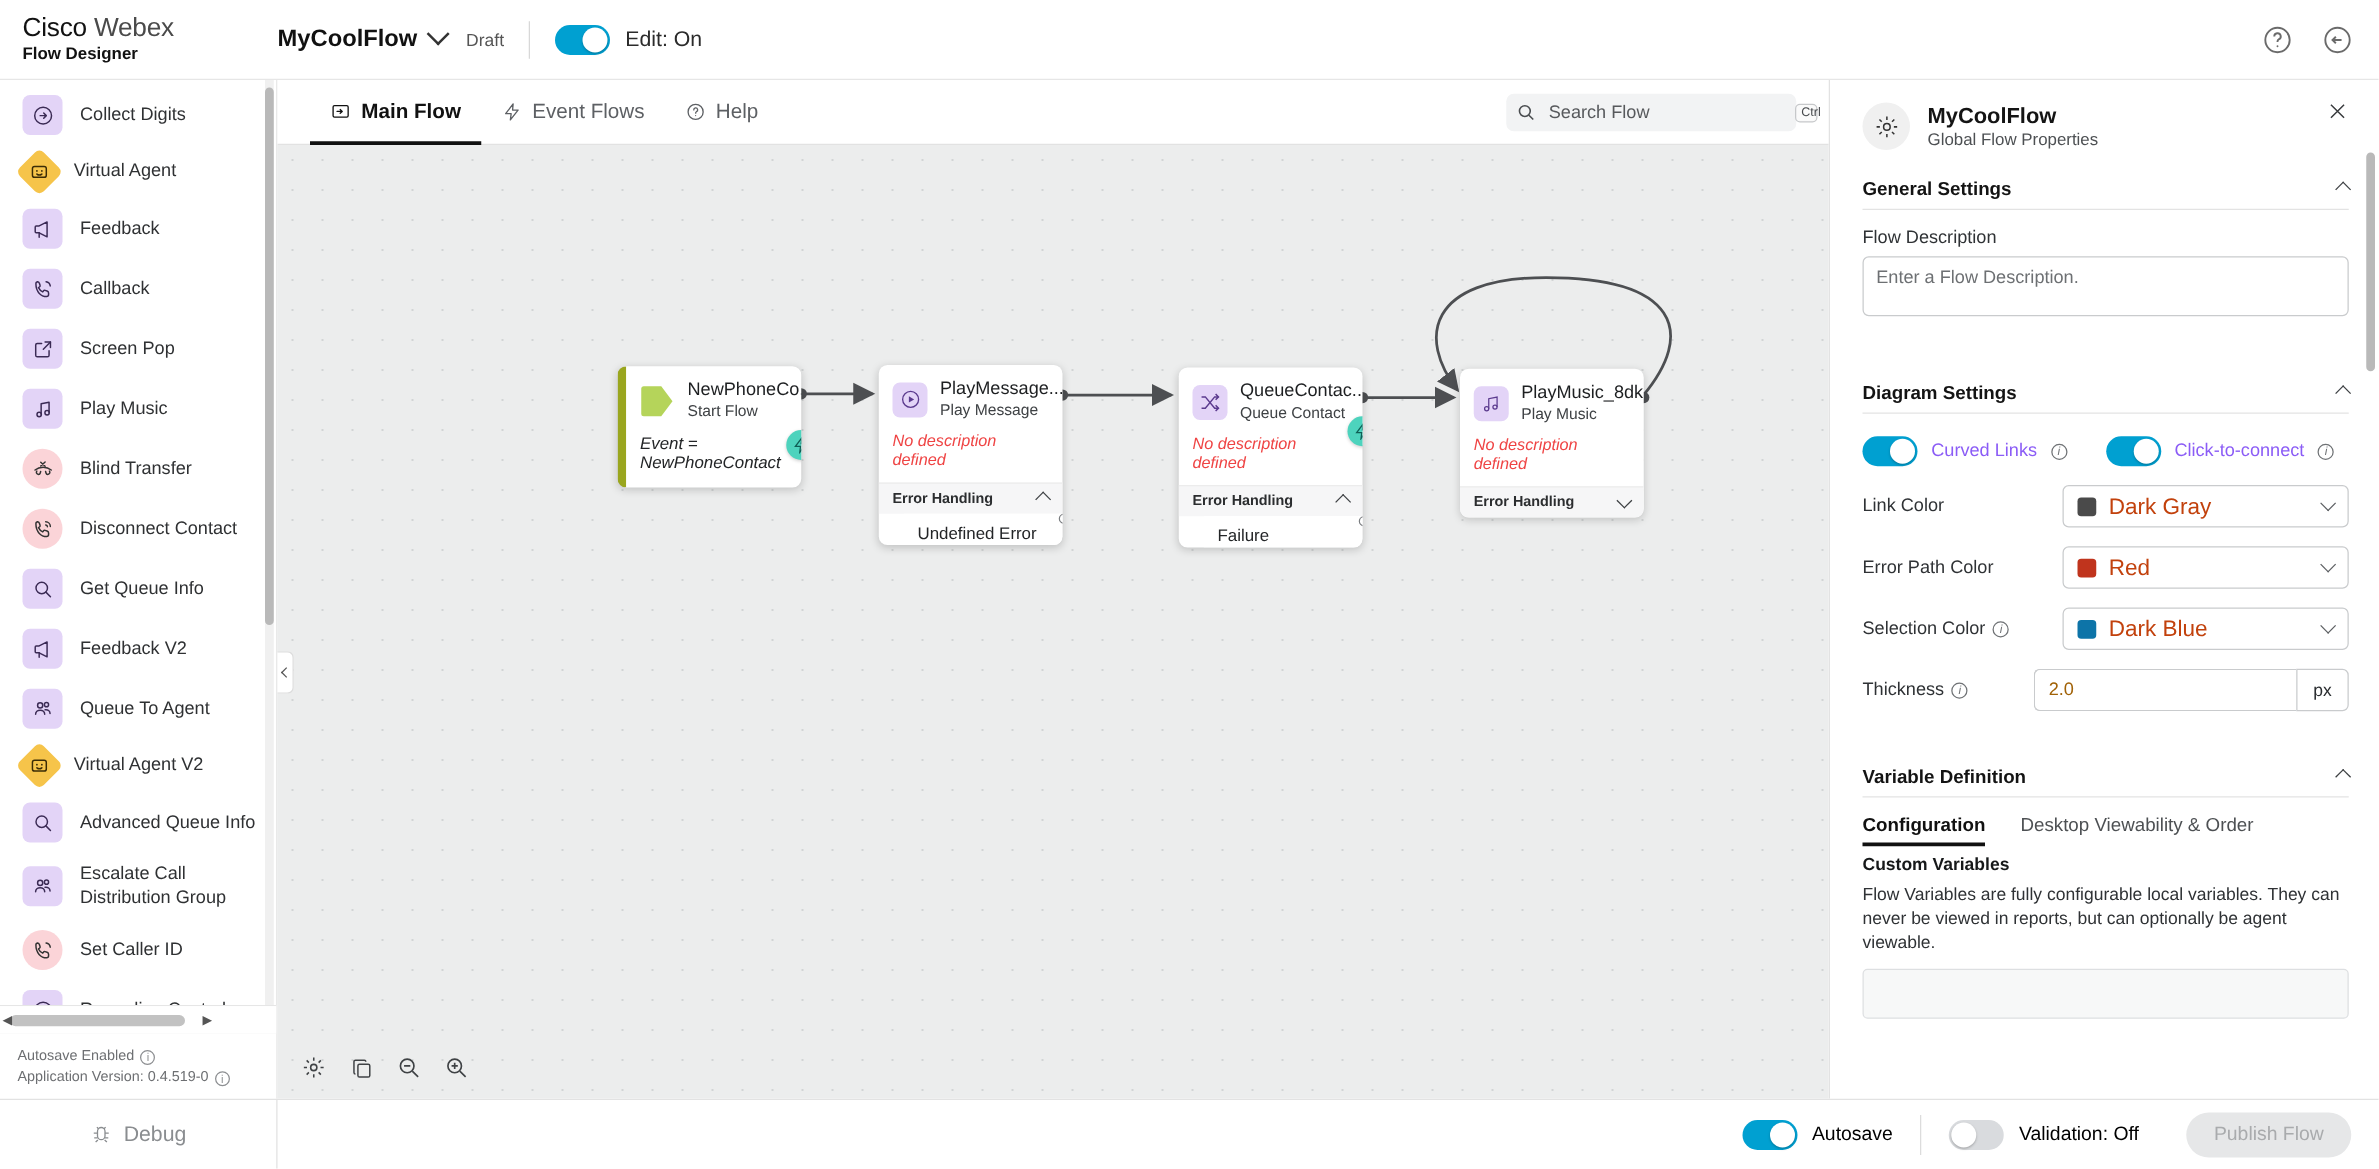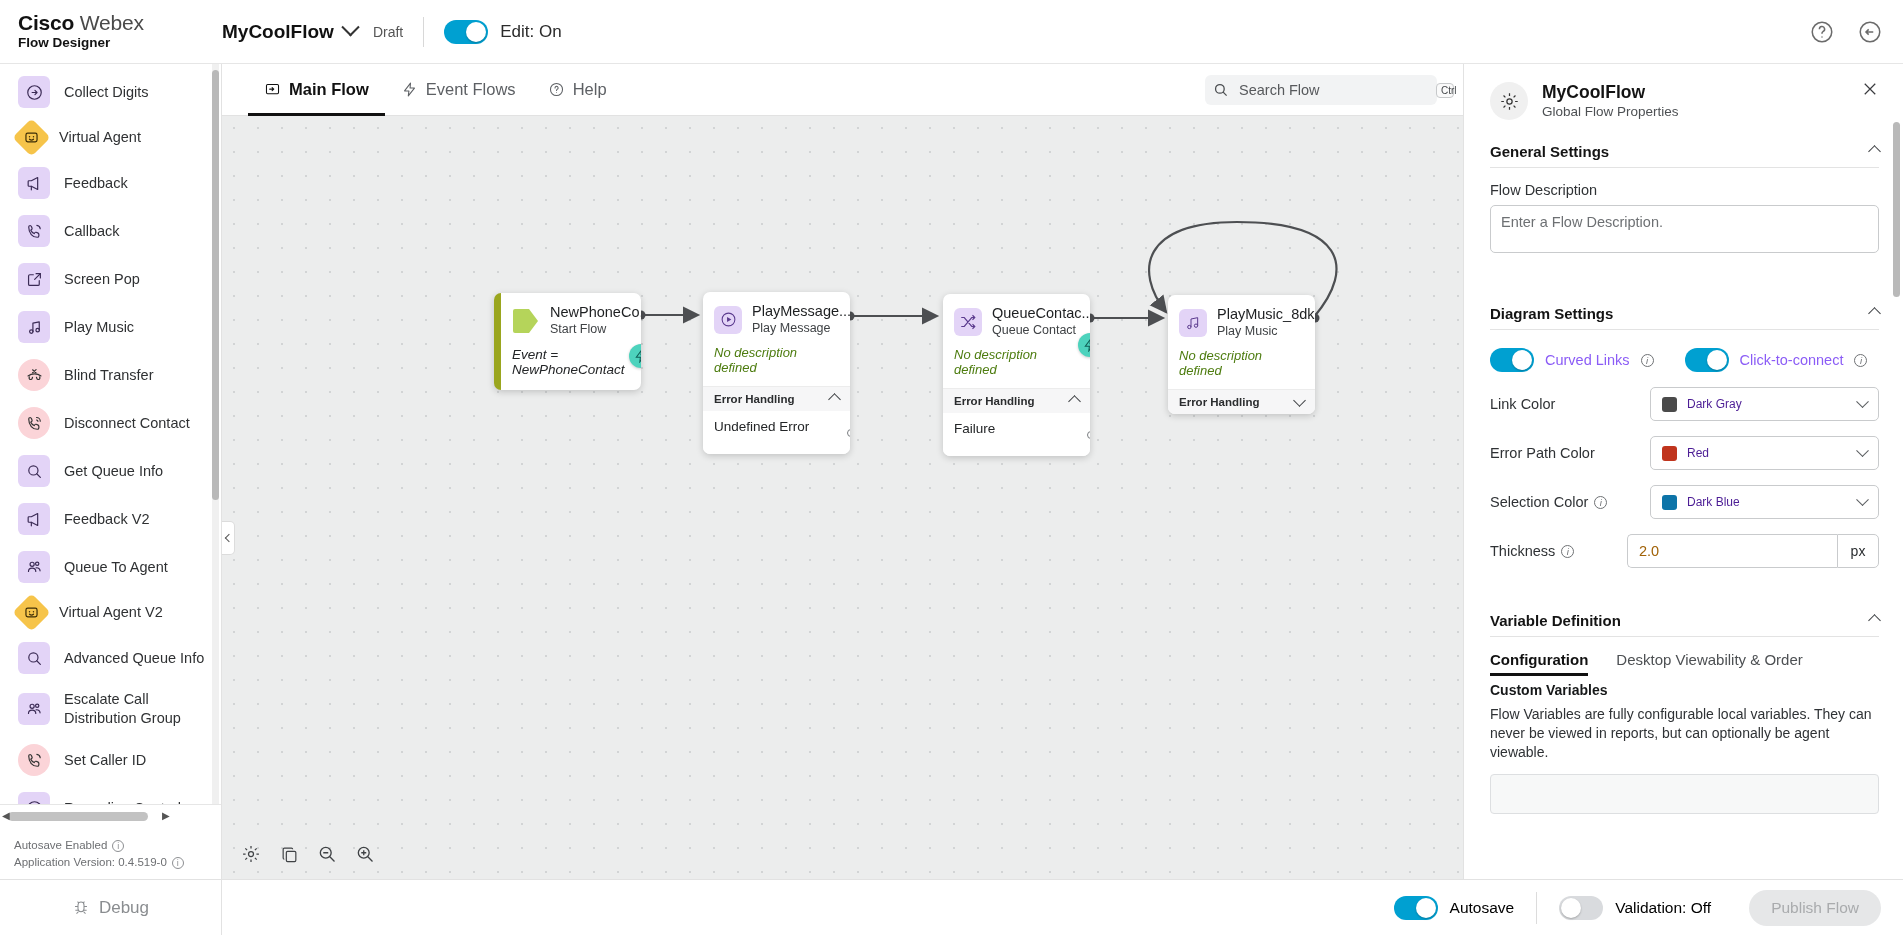--- a/index.html
+++ b/index.html
@@ -15,21 +15,21 @@
   
   .header {
     height: 64px; min-height: 64px;
     display: flex; align-items: center;
     border-bottom: 1px solid #e6e6e6;
     background: #fff;
     position: relative;
   }
   .brand { width: 222px; padding-left: 18px; }
   .brand-line1 { font-size: 21px; letter-spacing: -0.2px; line-height: 22px; color: #121212; }
-  .brand-line1 b { font-weight: 700; text-align: right; }
+  .brand-line1 b { font-weight: 400; text-align: right; }
   .brand-line1 span.light { font-weight: 400; color: #4a4a4a; }
   .brand-line2 { font-size: 13.5px; font-weight: 700; color: #121212; line-height: 16px; margin-top: 1px;}
   .flow-title-wrap { display: flex; align-items: center; gap: 10px; }
   .flow-title { font-size: 19px; font-weight: 700; color: #111; }
   .chev { width: 13px; height: 13px; border-right: 2px solid #333; border-bottom: 2px solid #333; transform: rotate(45deg) translate(-3px,-3px); }
   .draft { font-size: 14px; color: #555; margin-left: 16px; }
   .hdr-divider { width: 1px; height: 30px; background: #d8d8d8; margin: 0 20px; }
   .toggle {
     width: 44px; height: 24px; border-radius: 12px; background: #d9dbde;
     position: relative; flex: 0 0 auto; cursor: pointer;
@@ -141,34 +141,34 @@
   .node.start { border-left: 7px solid #9aa61e; }
   .node-head { display: flex; align-items: center; gap: 10px; padding: 11px 11px 5px 11px; }
   .node-ico {
     width: 28px; height: 28px; min-width: 28px; border-radius: 6px; background: #e3d4f7;
     display: flex; align-items: center; justify-content: center;
   }
   .node-ico.green { background: transparent; }
   .node-title { font-size: 14.5px; color: #1d1f21; line-height: 17px; white-space: nowrap; }
   .node-sub { font-size: 12.5px; color: #3f4245; line-height: 16px; }
   .node-desc {
-    font-style: italic; color: #4d7c0f; font-size: 13px;
+    font-style: italic; color: #ef4444; font-size: 13px;
     padding: 4px 11px 11px 11px;
   }
   .node-event {
     font-style: italic; color: #232527; font-size: 13.5px;
     padding: 5px 11px 13px 11px;
   }
   .err-row {
     border-top: 1px solid #ececec; background: #f6f6f7;
     display: flex; align-items: center; justify-content: space-between;
     padding: 6px 11px; font-size: 11.5px; font-weight: 700; color: #2b2d2f;
   }
   .err-item {
-    padding: 8px 11px 20px 11px; font-size: 13.5px; color: #232527; background: #fff;
+    padding: 8px 11px 2px 11px; font-size: 13.5px; color: #232527; background: #fff; margin-left: 20px;
   }
   .bolt {
     position: absolute; width: 24px; height: 24px; border-radius: 50%;
     background: #4dd3bd; display: flex; align-items: center; justify-content: center;
     box-shadow: 0 1px 3px rgba(0,0,0,.2);
   }
   .port-out {
     position: absolute; width: 8px; height: 8px; border-radius: 50%;
     background: #fff; border: 1.5px solid #7a7d80;
   }
@@ -225,21 +225,21 @@
     color: #6f7275; font-size: 9.5px; line-height: 11.5px; text-align: center; font-style: italic;
     display: inline-block; flex: 0 0 auto;
   }
   .sel-row { display: flex; align-items: center; margin-top: 15px; }
   .sel-label { width: 160px; font-size: 14.5px; color: #2f3235; display:flex; align-items:center; gap:6px;}
   .select {
     flex: 1; height: 34px; border: 1px solid #c9cbcd; border-radius: 5px;
     display: flex; align-items: center; gap: 10px; padding: 0 11px; cursor: pointer; background:#fff;
   }
   .swatch { width: 15px; height: 15px; border-radius: 3px; }
-  .select .val { font-size: 12px; color: #4c1d95; flex: 1; }
+  .select .val { font-size: 18px; color: #c2410c; flex: 1; }
   .sel-chev { width: 9px; height: 9px; border-right: 1.7px solid #5b5e61; border-bottom: 1.7px solid #5b5e61; transform: rotate(45deg) translate(-2px,-2px);}
   .num-wrap { flex: 1; display: flex; height: 34px; }
   .num-input {
     flex: 1; border: 1px solid #c9cbcd; border-right: none; border-radius: 5px 0 0 5px;
     padding: 0 11px; font-size: 14.5px; color: #a16207; outline: none; font-family: inherit;
   }
   .num-unit {
     width: 42px; border: 1px solid #c9cbcd; border-radius: 0 5px 5px 0;
     display: flex; align-items: center; justify-content: center; font-size: 14px; color: #2a2d30;
     background:#fff;

